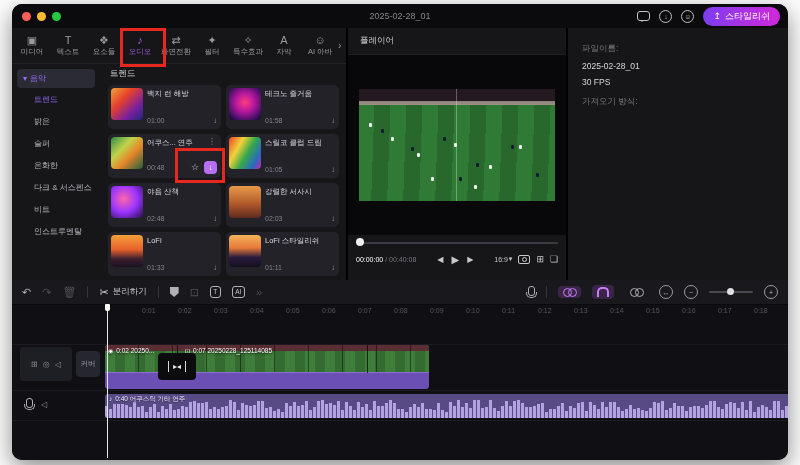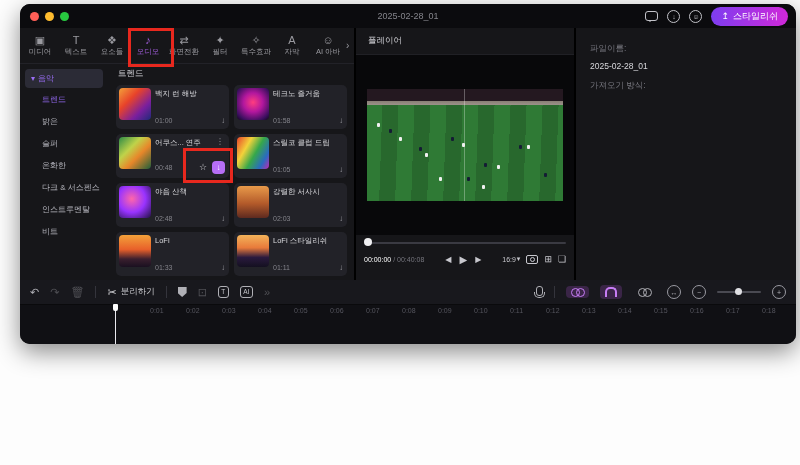--- a/index.html
+++ b/index.html
@@ -1,16 +1,16 @@
 <!DOCTYPE html>
 <html><head>
 <meta charset="utf-8">
 <style>
   html,body{margin:0;padding:0;width:800px;height:465px;overflow:hidden;background:#fdfdfd;font-family:"Liberation Sans",sans-serif;-webkit-font-smoothing:antialiased;}
-  .window{position:absolute;left:12px;top:4px;width:776px;height:340px;background:#101013;border-radius:10px;overflow:hidden;box-shadow:0 8px 24px rgba(0,0,0,.45);margin-left:8px;}
+  .window{position:absolute;left:12px;top:4px;width:776px;height:456px;background:#101013;border-radius:10px;overflow:hidden;box-shadow:0 8px 24px rgba(0,0,0,.45);}
   
   .titlebar{height:24px;background:#0b0b0e;position:relative;display:flex;align-items:center;}
   .lights{display:flex;gap:6px;margin-left:10px;}
   .light{width:9px;height:9px;border-radius:50%;}
   .light.r{background:#ff5f57}.light.y{background:#febc2e}.light.g{background:#28c840}
   .win-title{position:absolute;left:50%;transform:translateX(-50%);color:#85858c;font-size:9px;}
   .tb-right{position:absolute;right:8px;display:flex;align-items:center;gap:9px;}
   .bubble{width:11px;height:8px;border:1px solid #c2c2c8;border-radius:3px;position:relative;}
   .bubble::after{content:'';position:absolute;left:2px;bottom:-4px;border:2px solid transparent;border-top-color:#c2c2c8;}
   .circ{width:11px;height:11px;border:1px solid #c2c2c8;border-radius:50%;display:flex;align-items:center;justify-content:center;font-size:7px;color:#c2c2c8;line-height:1;}
@@ -206,22 +206,22 @@
         <aside class="sidebar">
           <div class="sb-group">
             <span>▾</span>
             <span>음악</span>
           </div>
           <div class="sb-item selected">트렌드</div>
           <div class="sb-item">밝은</div>
           <div class="sb-item">슬퍼</div>
           <div class="sb-item">온화한</div>
           <div class="sb-item">다크 &amp; 서스펜스</div>
+          <div class="sb-item">비트</div>
           <div class="sb-item">인스트루멘탈</div>
-          <div class="sb-item">비트</div>
         </aside>
 
         <div class="cards">
           <div class="section-label">트렌드</div>
           <div class="card-grid">
             <div class="card">
               <span class="thumb th1"></span>
               <div class="card-main">
                   <span class="card-title">백지 런 해방</span>
                 <div class="card-bottom">
@@ -339,20 +339,21 @@
           <span class="gicon">⊞</span>
           <span class="gicon">❏</span>
         </span>
       </div>
     </section>
 
     <section class="panel info-panel">
       <div class="info-body">
         <div class="info-label">파일이름:</div>
         <div class="info-value">2025-02-28_01</div>
+        <div class="info-value">30 FPS</div>
         <div class="info-label">가져오기 방식:</div>
       </div>
     </section>
   </div>
 
   <div class="timeline">
     <div class="tl-toolbar">
       <div class="tl-left">
         <span class="tl-icon">↶</span>
         <span class="tl-icon dim">↷</span>

